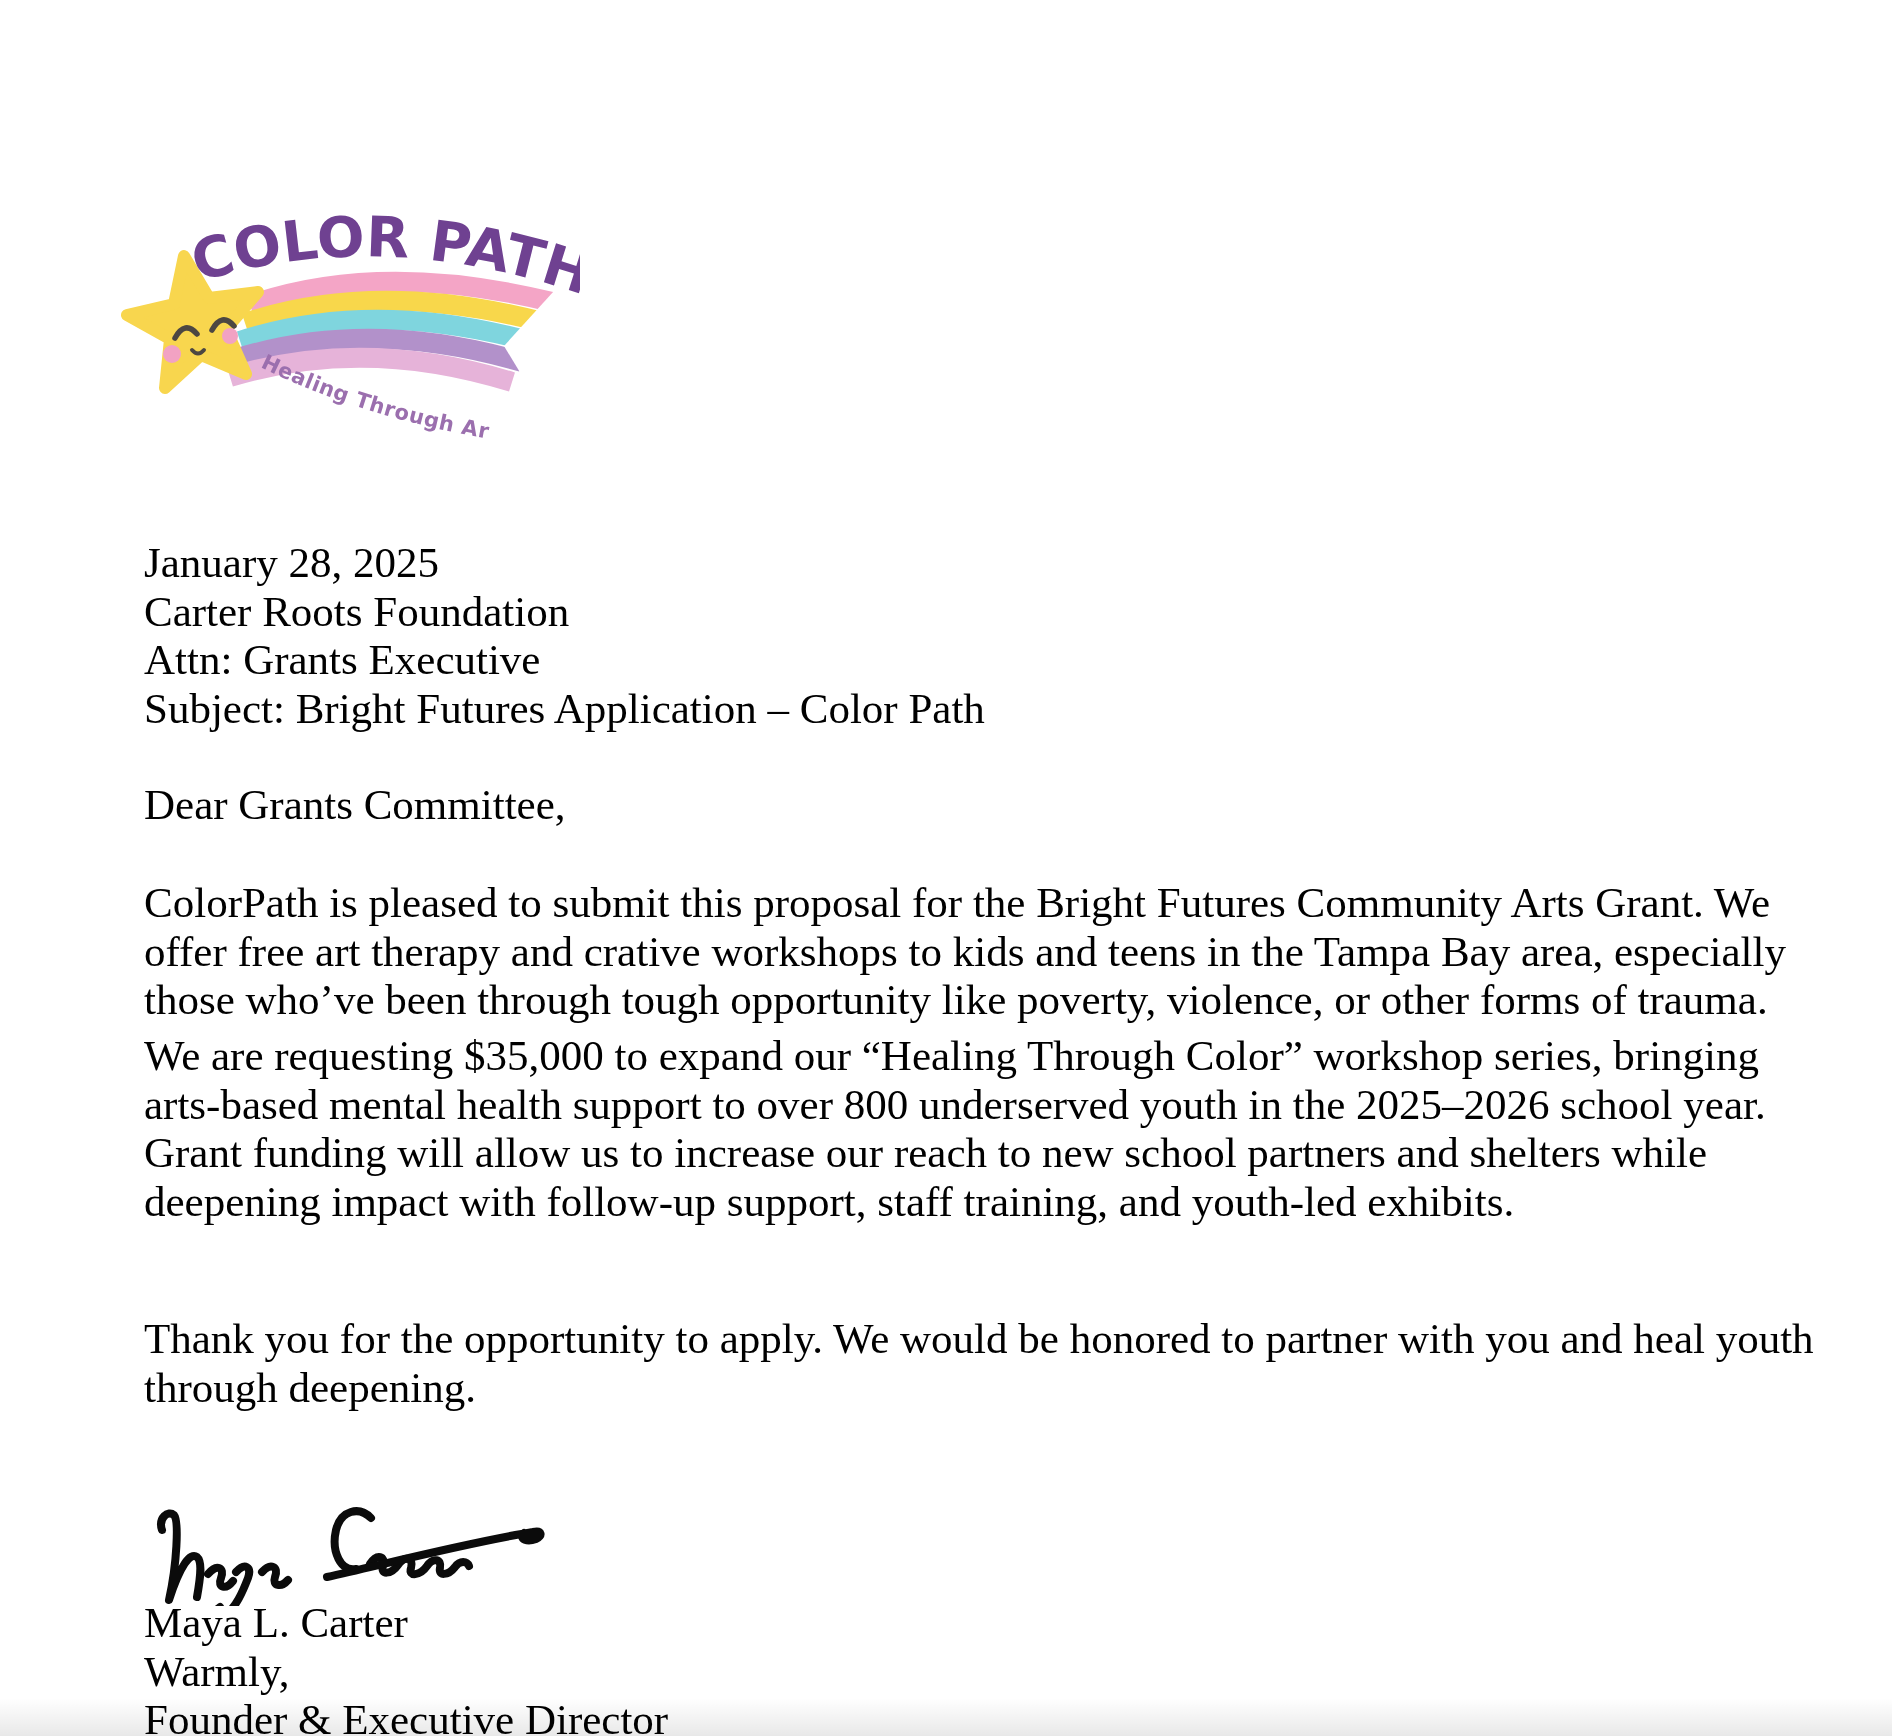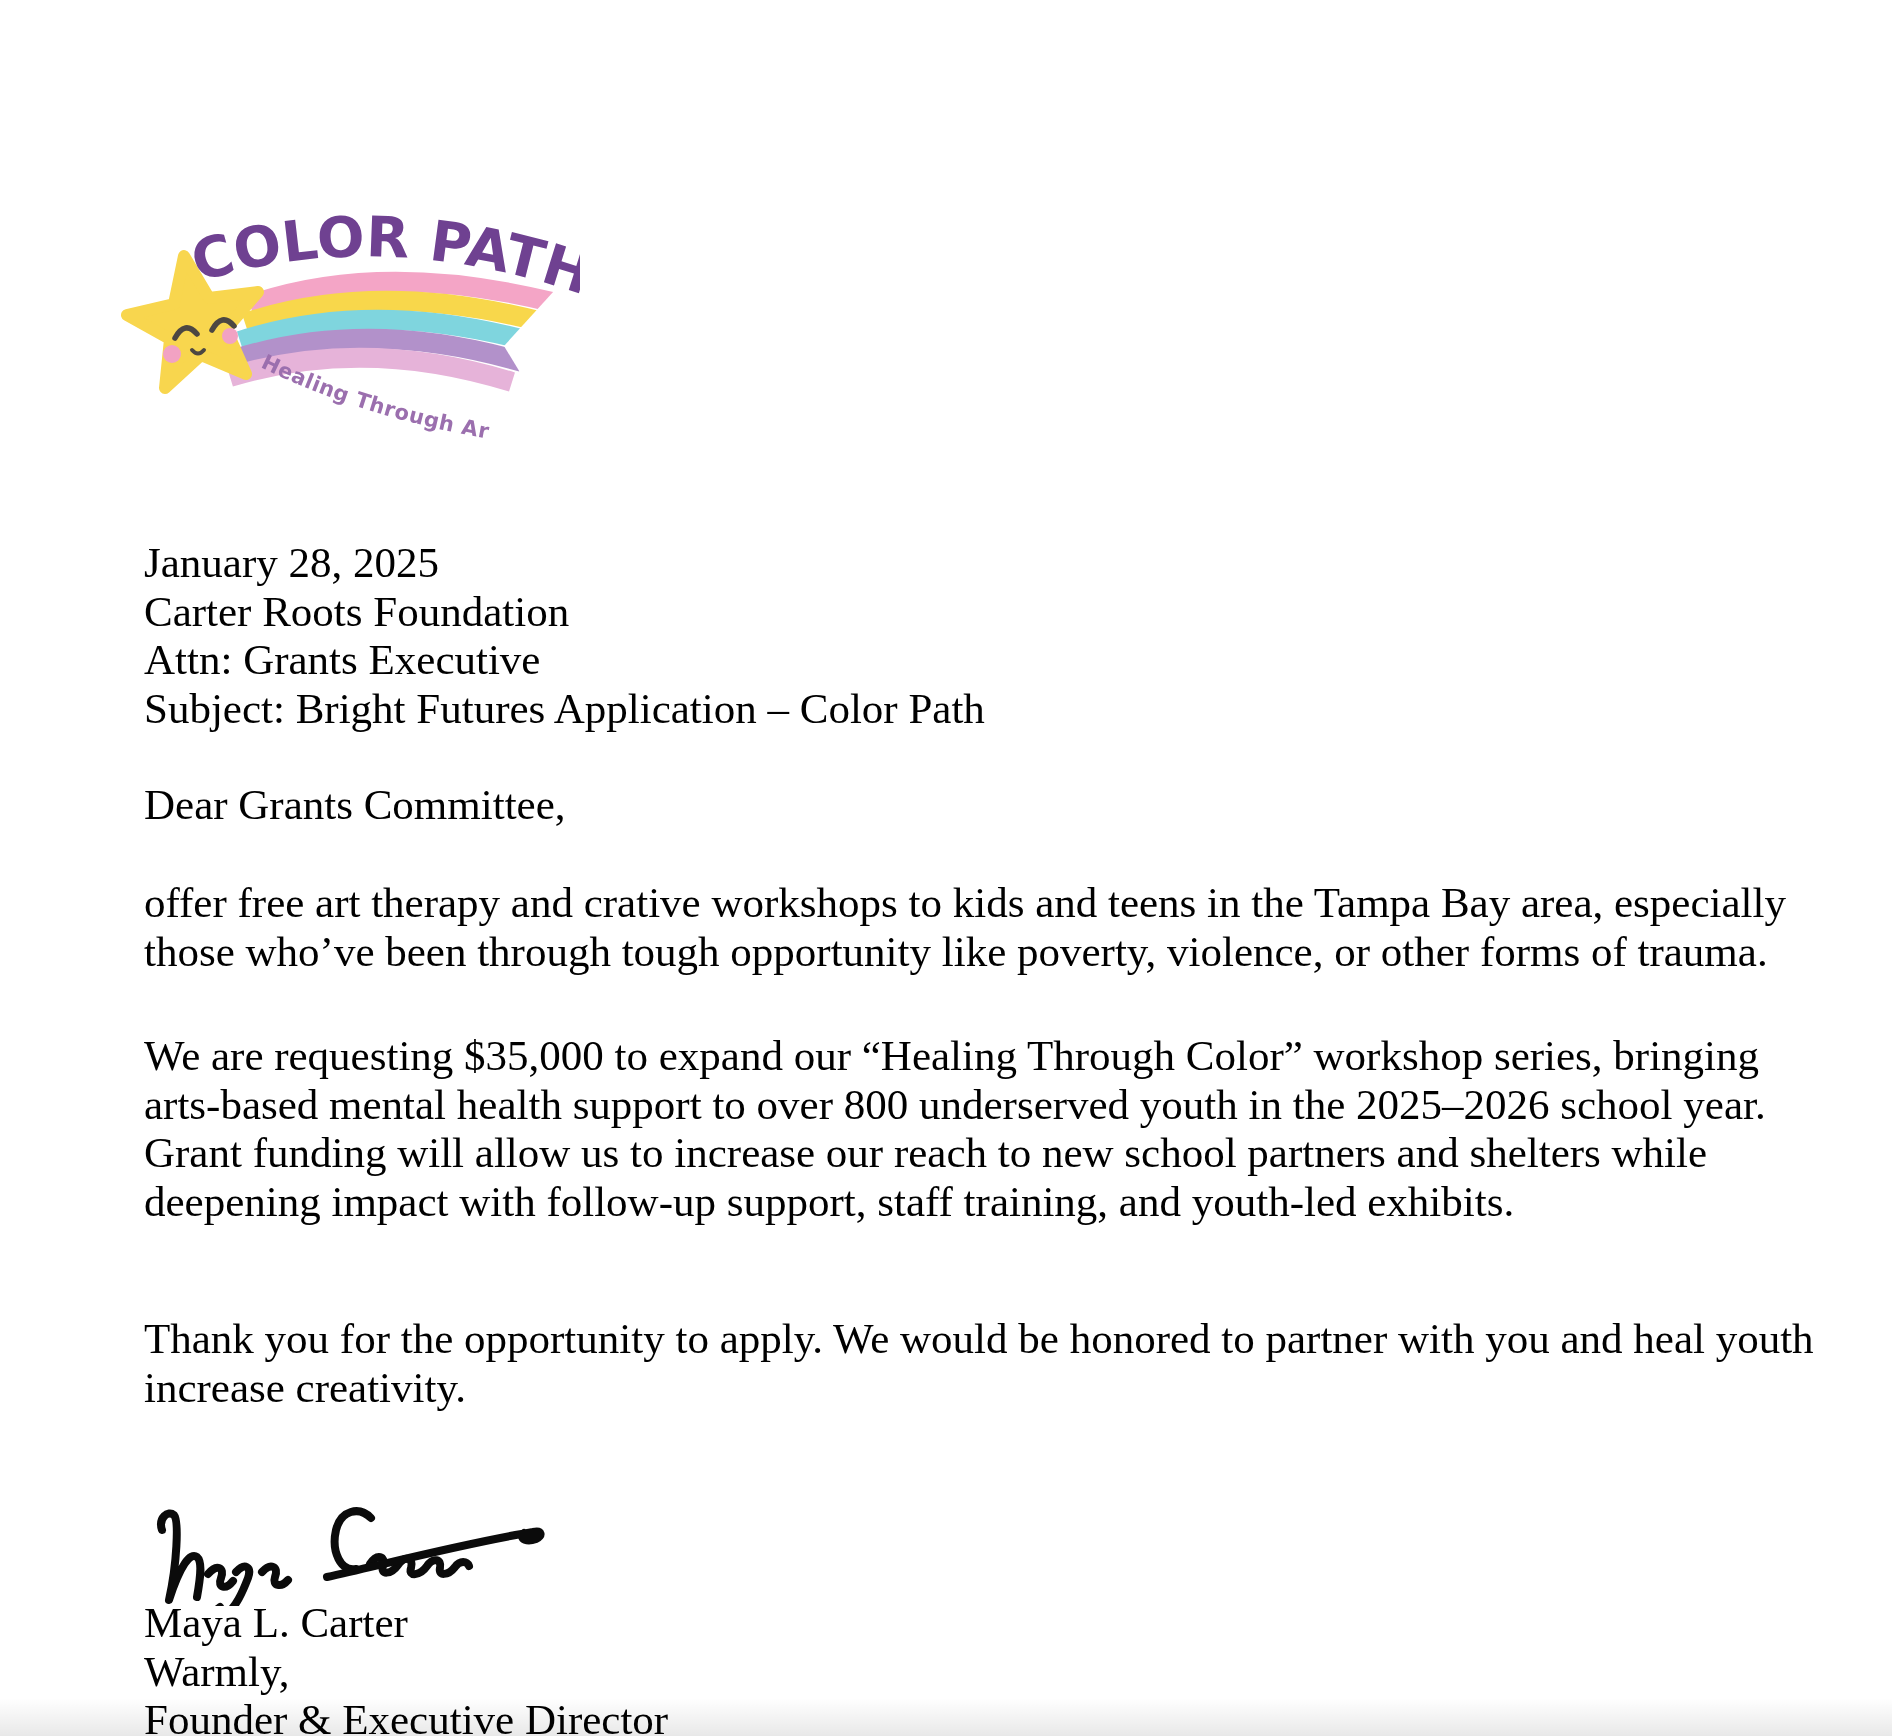--- a/index.html
+++ b/index.html
@@ -75,34 +75,35 @@
   <div class="block recipient-block">
     <div class="txt">January 28, 2025</div>
     <div class="txt">Carter Roots Foundation</div>
     <div class="txt">Attn: Grants Executive</div>
     <div class="txt">Subject: Bright Futures Application – Color Path</div>
   </div>
 
   <div class="block salutation txt">Dear Grants Committee,</div>
 
   <div class="block para-1">
+    <div class="txt">ColorPath is pleased to submit this proposal for the Bright Futures Community Arts Grant. We</div>
     <div class="txt">offer free art therapy and crative workshops to kids and teens in the Tampa Bay area, especially</div>
     <div class="txt">those who’ve been through tough opportunity like poverty, violence, or other forms of trauma.</div>
   </div>
 
   <div class="block para-2">
     <div class="txt">We are requesting $35,000 to expand our “Healing Through Color” workshop series, bringing</div>
     <div class="txt">arts-based mental health support to over 800 underserved youth in the 2025–2026 school year.</div>
     <div class="txt">Grant funding will allow us to increase our reach to new school partners and shelters while</div>
     <div class="txt">deepening impact with follow-up support, staff training, and youth-led exhibits.</div>
   </div>
 
   <div class="block para-3">
     <div class="txt">Thank you for the opportunity to apply. We would be honored to partner with you and heal youth</div>
-    <div class="txt">increase creativity.</div>
+    <div class="txt">through deepening.</div>
   </div>
 
   <svg class="signature-svg" viewBox="0 0 400 104" aria-hidden="true">
     <g fill="none" stroke="#0b0b0b" stroke-width="8" stroke-linecap="round" stroke-linejoin="round">
 
       <path d="M 12 28 C 8 16 18 8 24 13 C 29 19 27 62 19 98 C 30 64 40 50 47 55 C 53 60 50 78 47 95"></path>
       <path d="M 58 72 c 9 -11 17 -6 13 4 c -4 10 5 12 12 3"></path>
       <path d="M 86 70 c 9 -10 16 -5 12 6 c -5 13 -12 30 -24 38 c -9 6 -13 -3 -4 -9"></path>
       <path d="M 112 70 c 9 -10 17 -5 13 5 c -3 9 6 11 13 3"></path>
 

